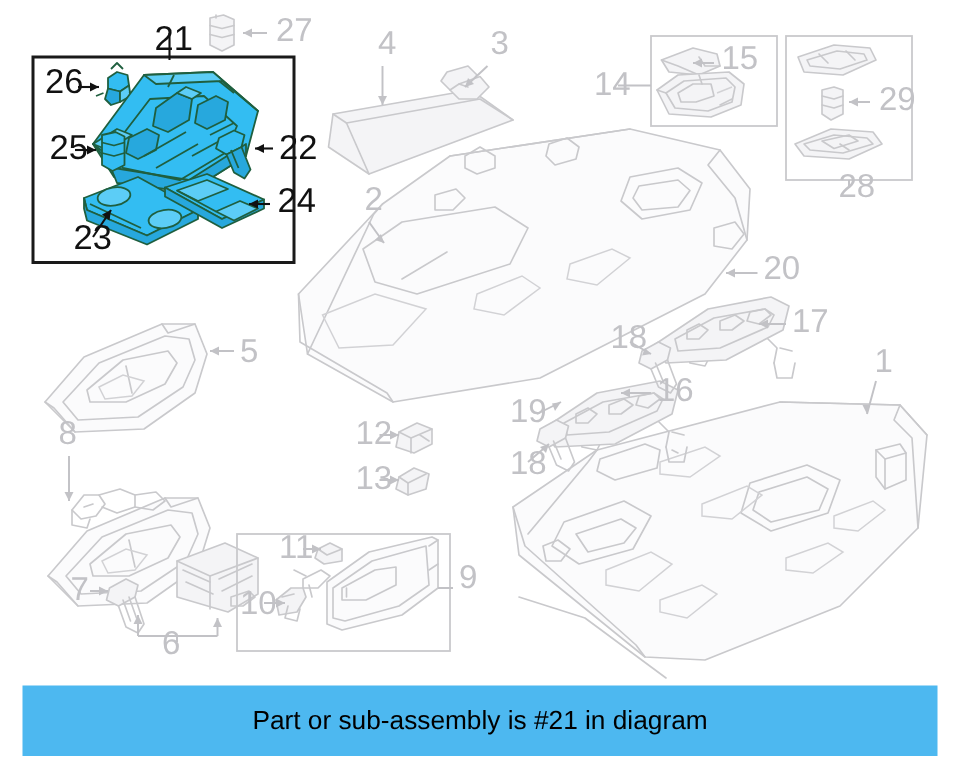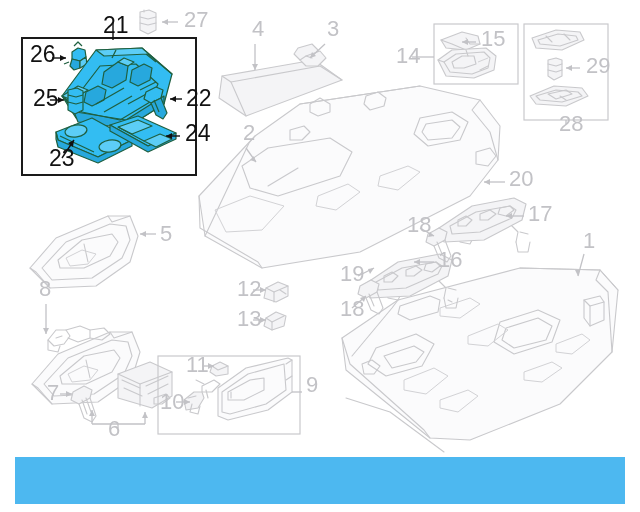--- a/index.html
+++ b/index.html
@@ -484,15 +484,16 @@
       <text class="num-dark" x="33" y="106">25</text>
       <text class="num-dark" x="30" y="62">26</text>
       <text class="num" x="184" y="27">27</text>
       <text class="num" x="559" y="131">28</text>
       <text class="num" x="586" y="73">29</text>
     </g>
 
   </svg>
 
   <div id="banner">
+    <div class="bl">Part or sub-assembly is #21 in diagram</div>
   </div>
 
 </div>
 
 </body></html>

